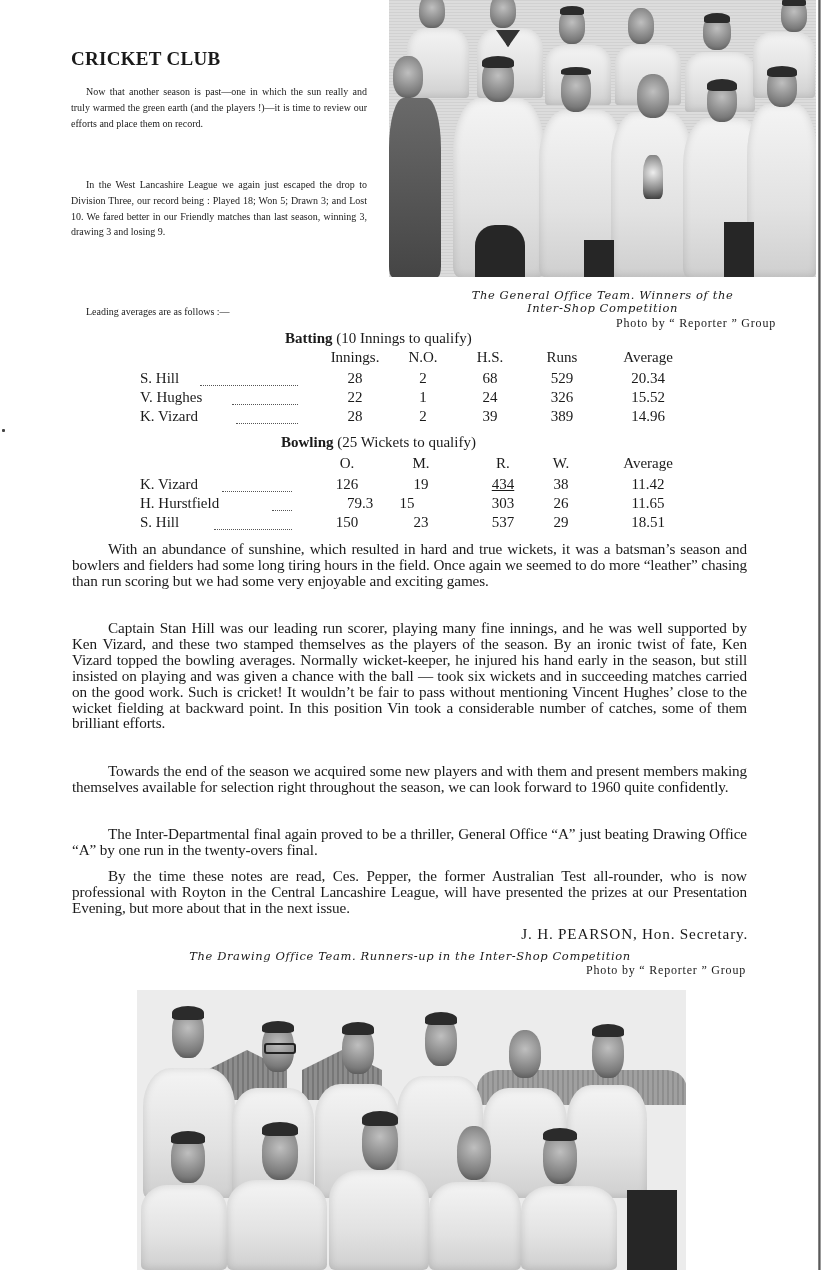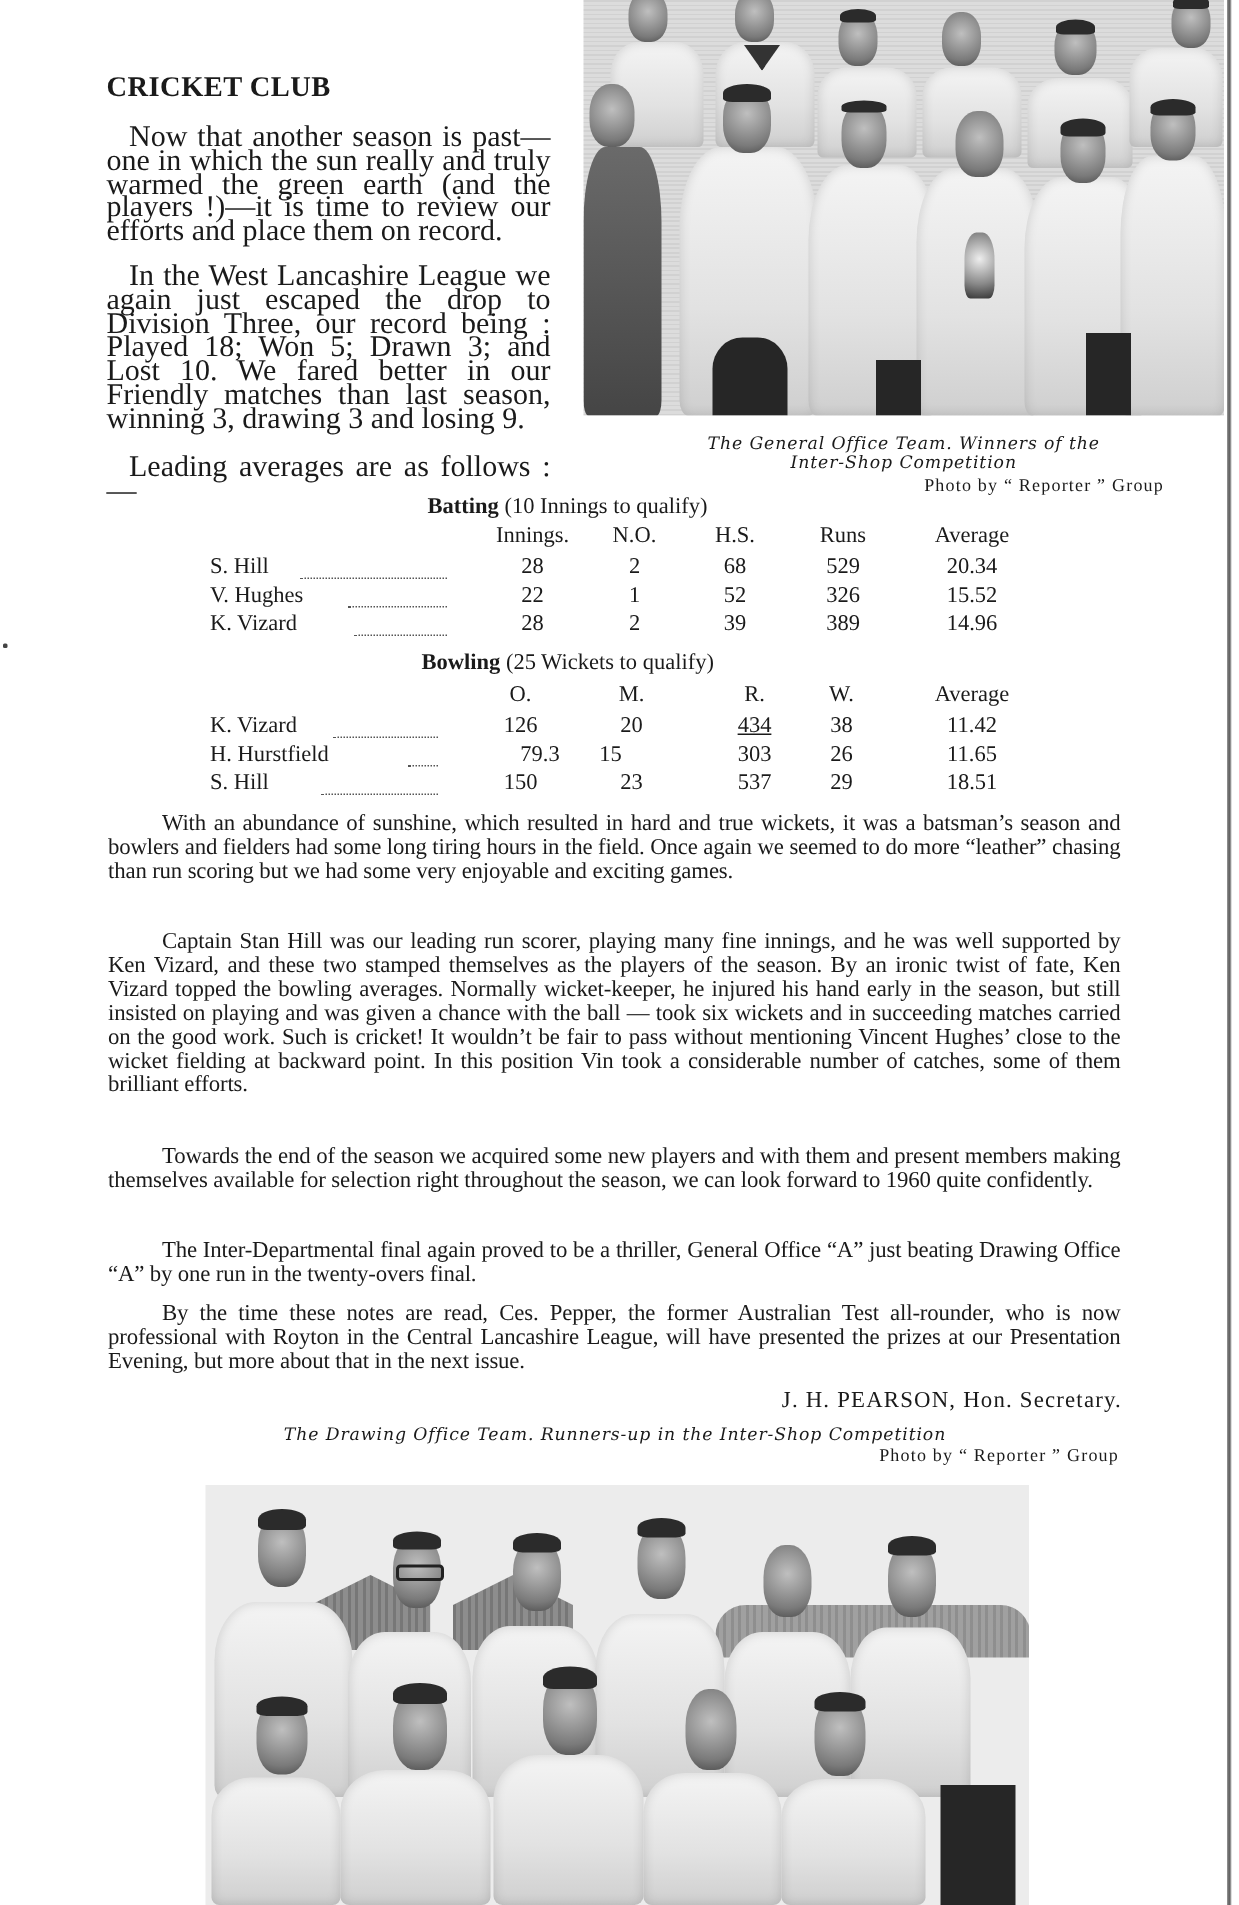--- a/index.html
+++ b/index.html
@@ -31,21 +31,21 @@
   .shed { position:absolute; background: repeating-linear-gradient(90deg, #777 0 2px, #8d8d8d 2px 5px); }
   .trophy { position:absolute; background: radial-gradient(circle at 50% 40%, #eee, #888 60%, #333); border-radius: 40% 40% 20% 20%; }
 
   
   .title {
     position:absolute; left: 71px; top: 48px; margin:0;
     font-size: 19px; font-weight: bold; letter-spacing: 0.3px;
   }
   .col-para {
     position:absolute; left: 71px; width: 296px; margin:0;
-    font-size: 20px; line-height: 15.8px; text-align: justify;
+    font-size: 10px; line-height: 15.8px; text-align: justify;
     text-indent: 15px;
   }
   .p1 { top: 84px; }
   .p2 { top: 177px; }
   .p3 { top: 304px; }
   .caption-it {
     position:absolute; margin:0; font-style: italic; font-size: 12.5px;
     line-height: 13px; text-align: center; letter-spacing: 0.6px;
     font-family: "DejaVu Serif", serif; font-size: 11.5px;
   }
@@ -158,21 +158,21 @@
     <span class="cell" style="left:383px;">2</span>
     <span class="cell" style="left:450px;">68</span>
     <span class="cell" style="left:522px;">529</span>
     <span class="cell" style="left:608px;">20.34</span>
   </div>
   <div class="row" style="top:59px;">
     <span class="name">V. Hughes</span>
     <span class="leader" style="left:232px;width:66px;"></span>
     <span class="cell" style="left:315px;">22</span>
     <span class="cell" style="left:383px;">1</span>
-    <span class="cell" style="left:450px;">52</span>
+    <span class="cell" style="left:450px;">24</span>
     <span class="cell" style="left:522px;">326</span>
     <span class="cell" style="left:608px;">15.52</span>
   </div>
   <div class="row" style="top:78px;">
     <span class="name">K. Vizard</span>
     <span class="leader" style="left:236px;width:62px;"></span>
     <span class="cell" style="left:315px;">28</span>
     <span class="cell" style="left:383px;">2</span>
     <span class="cell" style="left:450px;">39</span>
     <span class="cell" style="left:522px;">389</span>
@@ -189,21 +189,21 @@
     <span class="cell" style="left:307px;">O.</span>
     <span class="cell" style="left:381px;">M.</span>
     <span class="cell" style="left:463px;">R.</span>
     <span class="cell" style="left:521px;">W.</span>
     <span class="cell" style="left:608px;">Average</span>
   </div>
   <div class="row" style="top:42px;">
     <span class="name">K. Vizard</span>
     <span class="leader" style="left:222px;width:70px;"></span>
     <span class="cell" style="left:307px;">126</span>
-    <span class="cell" style="left:381px;">20</span>
+    <span class="cell" style="left:381px;">19</span>
     <span class="cell" style="left:463px;text-decoration:underline;">434</span>
     <span class="cell" style="left:521px;">38</span>
     <span class="cell" style="left:608px;">11.42</span>
   </div>
   <div class="row" style="top:61px;">
     <span class="name">H. Hurstfield</span>
     <span class="leader" style="left:272px;width:20px;"></span>
     <span class="cell" style="left:320px;">79.3</span>
     <span class="cell" style="left:367px;">15</span>
     <span class="cell" style="left:463px;">303</span>

